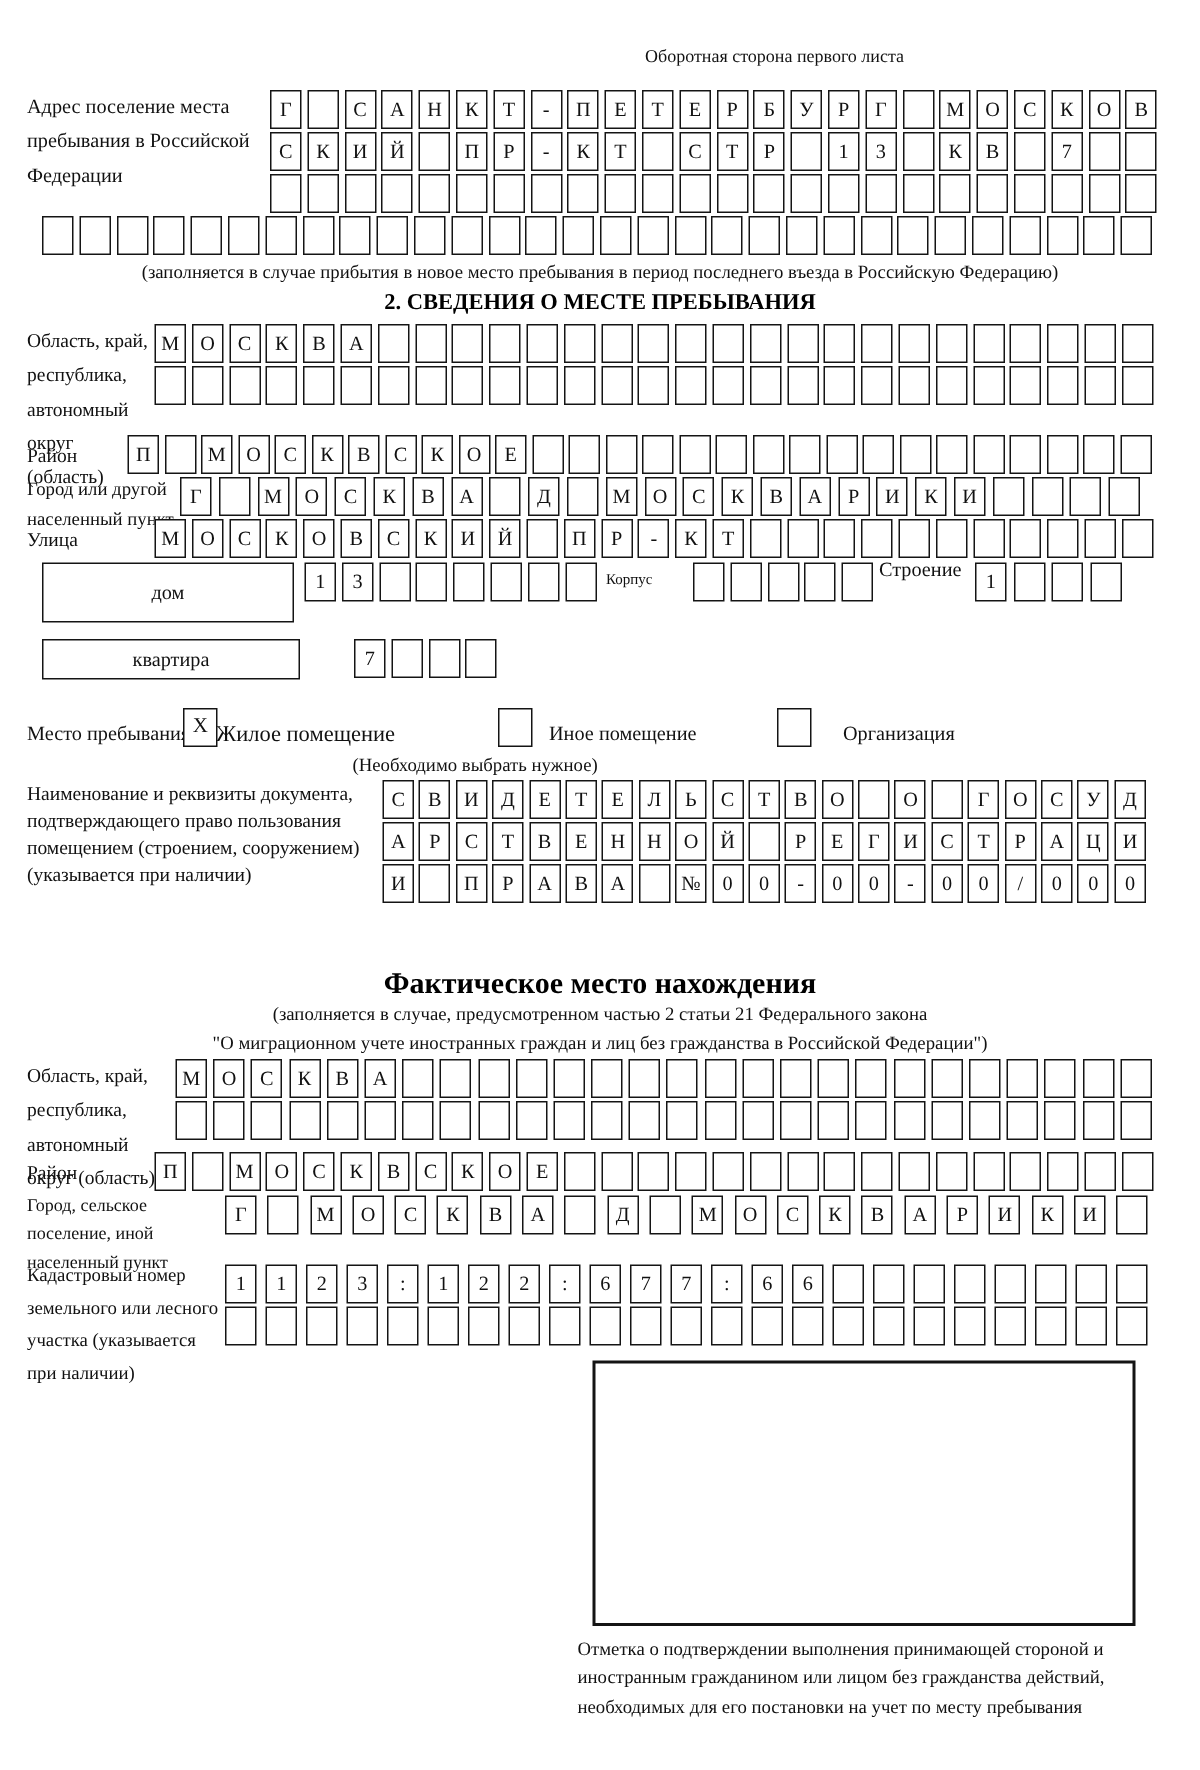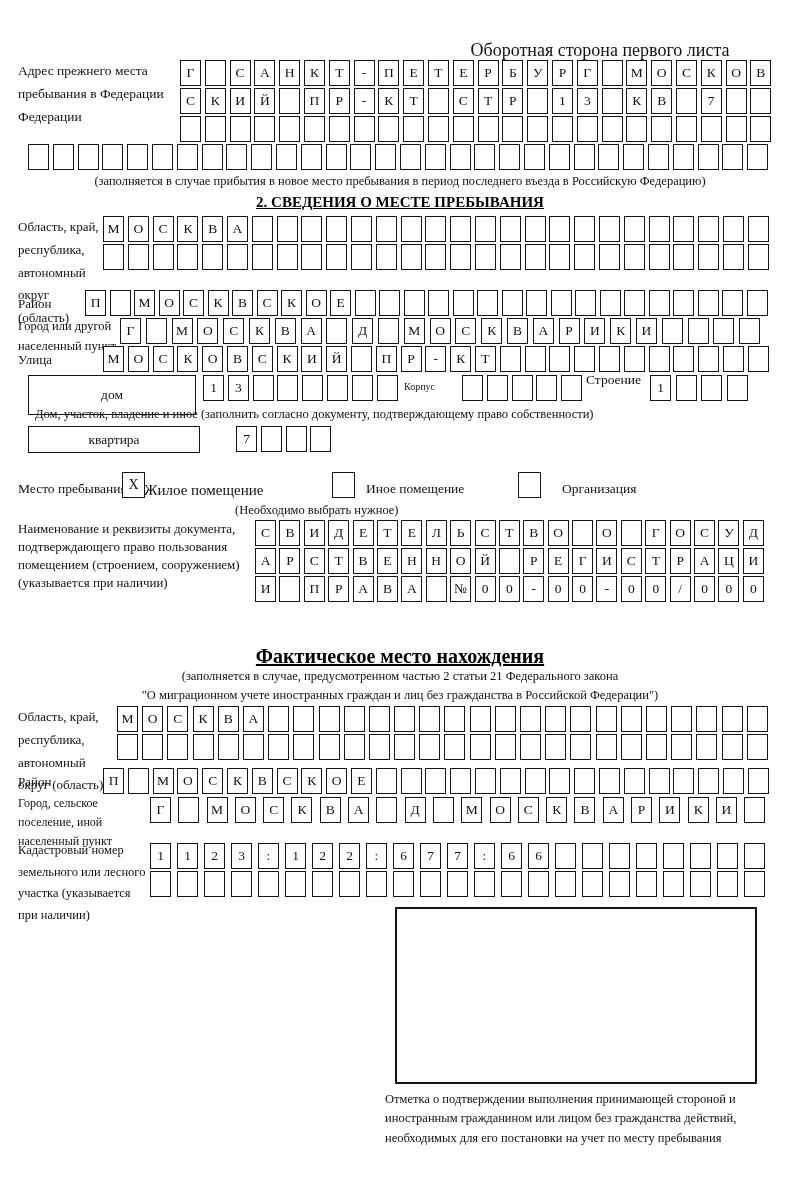--- a/index.html
+++ b/index.html
@@ -1,38 +1,38 @@
 <!DOCTYPE html>
 <html><head>
 <meta charset="utf-8">
 <style>
   html,body{margin:0;padding:0;background:#fff;}
   .page{position:relative;width:800px;height:1180px;background:#ffffff;overflow:hidden;
         font-family:"Liberation Serif","DejaVu Serif",serif;color:#111;}
   .lbl{position:absolute;font-size:13px;line-height:1.75;color:#111;}
   .note{position:absolute;font-size:12.5px;color:#111;}
   .center{left:0;width:100%;text-align:center;}
-  .title{position:absolute;left:0;width:100%;text-align:center;font-weight:bold;font-size:15px;color:#000;text-decoration:underline;}
+  .title{position:absolute;left:0;width:100%;text-align:center;font-weight:bold;font-size:15px;color:#000;}
   .cells{position:absolute;display:flex;gap:3.8px;}
   .cell{flex:none;width:21px;height:26px;border:1.6px solid #141414;background:#fff;box-sizing:border-box;
         display:flex;align-items:center;justify-content:center;font-size:13.5px;color:#111;}
   .widebox{position:absolute;border:1.6px solid #141414;box-sizing:border-box;background:#fff;
         display:flex;align-items:center;justify-content:center;font-size:13.5px;color:#111;}
   .cb{position:absolute;width:23px;height:26px;border:1.6px solid #141414;box-sizing:border-box;background:#fff;
         display:flex;align-items:center;justify-content:center;font-size:14px;color:#111;}
   .stamp{position:absolute;border:2px solid #141414;background:#fff;box-sizing:border-box;}
 </style>
 </head>
 <body>
 
 <div class="page">
 
-  <div class="note" style="left:430px;top:40px;width:340px;text-align:center;font-size:18px">Оборотная сторона первого листа</div>
-
-  <div class="lbl" style="left:18px;top:60px;width:155px;font-size:13.5px;line-height:1.7">Адрес прежнего места пребывания в Федерации Федерации</div>
+  <div class="note" style="left:430px;top:30px;width:340px;text-align:left;font-size:12px">Оборотная сторона первого листа</div>
+
+  <div class="lbl" style="left:18px;top:60px;width:155px;font-size:13.5px;line-height:1.7">Адрес поселение места пребывания в Российской Федерации</div>
   <div class="cells" style="left:180px;top:60px">
       <span class="cell">Г</span>
       <span class="cell"></span>
       <span class="cell">С</span>
       <span class="cell">А</span>
       <span class="cell">Н</span>
       <span class="cell">К</span>
       <span class="cell">Т</span>
       <span class="cell">-</span>
       <span class="cell">П</span>
@@ -311,21 +311,20 @@
       <span class="cell"></span>
       <span class="cell"></span>
     </div>
   <div class="lbl" style="left:586px;top:368px;font-size:13.5px">Строение</div>
   <div class="cells" style="left:650px;top:375px;gap:4.5px">
       <span class="cell">1</span>
       <span class="cell"></span>
       <span class="cell"></span>
       <span class="cell"></span>
     </div>
-  <div class="note" style="left:35px;top:407px">Дом, участок, владение и иное (заполнить согласно документу, подтверждающему право собственности)</div>
 
   <div class="widebox" style="left:28px;top:426px;width:172px;height:27px">квартира</div>
   <div class="cells" style="left:236px;top:426px">
       <span class="cell">7</span>
       <span class="cell"></span>
       <span class="cell"></span>
       <span class="cell"></span>
     </div>
 
   <div class="lbl" style="left:18px;top:477px;font-size:13.5px">Место пребывания:</div>

